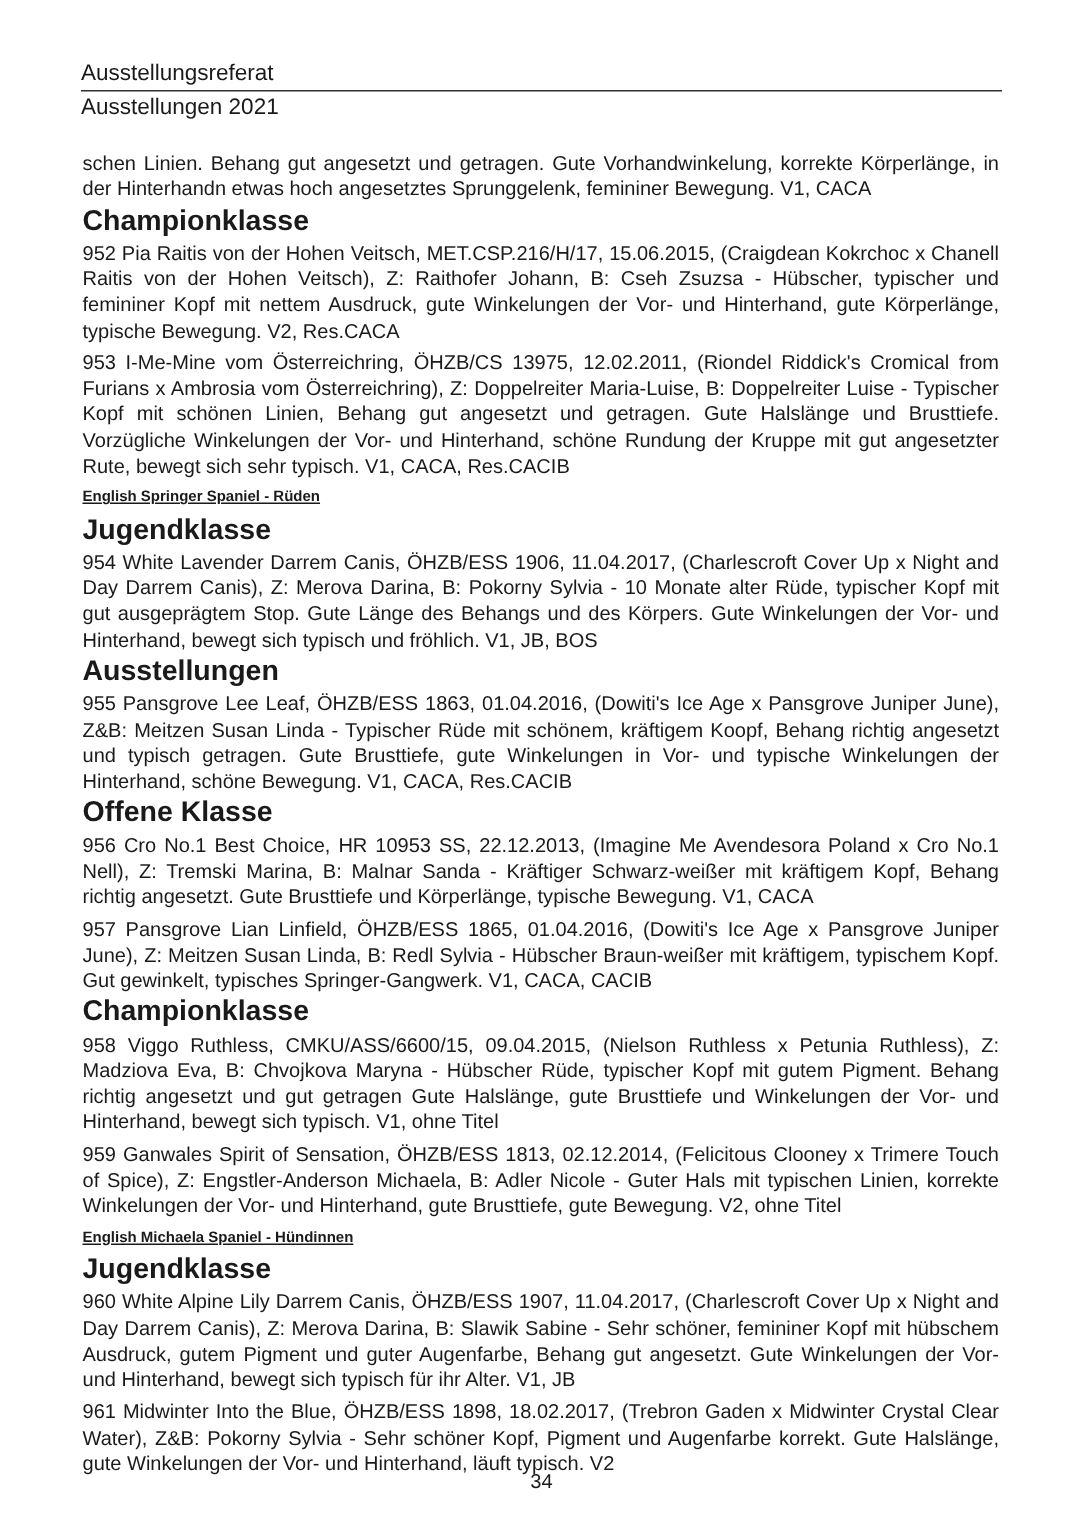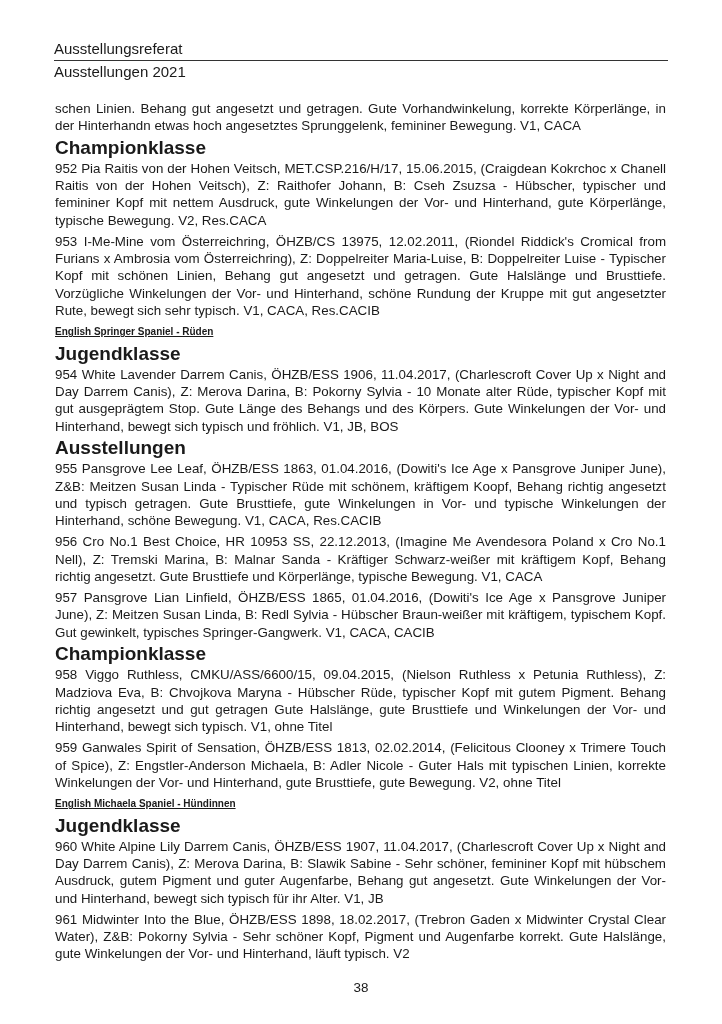--- a/index.html
+++ b/index.html
@@ -44,24 +44,25 @@
 <div class="content">
   <p class="p">schen Linien. Behang gut angesetzt und getragen. Gute Vorhandwinkelung, korrekte Körperlänge, in der Hinterhandn etwas hoch angesetztes Sprunggelenk, femininer Bewegung. V1, CACA</p>
   <p class="class-heading">Championklasse</p>
   <p class="p">952 Pia Raitis von der Hohen Veitsch, MET.CSP.216/H/17, 15.06.2015, (Craigdean Kokrchoc x Chanell Raitis von der Hohen Veitsch), Z: Raithofer Johann, B: Cseh Zsuzsa - Hübscher, typischer und femininer Kopf mit nettem Ausdruck, gute Winkelungen der Vor- und Hinterhand, gute Körper­länge, typische Bewegung. V2, Res.CACA</p>
   <p class="p">953 I-Me-Mine vom Österreichring, ÖHZB/CS 13975, 12.02.2011, (Riondel Riddick's Cromical from Furians x Ambrosia vom Österreichring), Z: Doppelreiter Maria-Luise, B: Doppelreiter Luise - Typi­scher Kopf mit schönen Linien, Behang gut angesetzt und getragen. Gute Halslänge und Brusttiefe. Vorzügliche Winkelungen der Vor- und Hinterhand, schöne Rundung der Kruppe mit gut angesetzter Rute, bewegt sich sehr typisch. V1, CACA, Res.CACIB</p>
   <p class="breed-heading">English Springer Spaniel - Rüden</p>
   <p class="class-heading">Jugendklasse</p>
   <p class="p">954 White Lavender Darrem Canis, ÖHZB/ESS 1906, 11.04.2017, (Charlescroft Cover Up x Night and Day Darrem Canis), Z: Merova Darina, B: Pokorny Sylvia - 10 Monate alter Rüde, typischer Kopf mit gut ausgeprägtem Stop. Gute Länge des Behangs und des Körpers. Gute Winkelungen der Vor- und Hinterhand, bewegt sich typisch und fröhlich. V1, JB, BOS</p>
   <p class="class-heading">Ausstellungen</p>
   <p class="p">955 Pansgrove Lee Leaf, ÖHZB/ESS 1863, 01.04.2016, (Dowiti's Ice Age x Pansgrove Juniper June), Z&amp;B: Meitzen Susan Linda - Typischer Rüde mit schönem, kräftigem Koopf, Behang richtig angesetzt und typisch getragen. Gute Brusttiefe, gute Winkelungen in Vor- und typische Winke­lungen der Hinterhand, schöne Bewegung. V1, CACA, Res.CACIB</p>
+  <p class="class-heading">Offene Klasse</p>
   <p class="p">956 Cro No.1 Best Choice, HR 10953 SS, 22.12.2013, (Imagine Me Avendesora Poland x Cro No.1 Nell), Z: Tremski Marina, B: Malnar Sanda - Kräftiger Schwarz-weißer mit kräftigem Kopf, Behang richtig angesetzt. Gute Brusttiefe und Körperlänge, typische Bewegung. V1, CACA</p>
   <p class="p">957 Pansgrove Lian Linfield, ÖHZB/ESS 1865, 01.04.2016, (Dowiti's Ice Age x Pansgrove Juniper June), Z: Meitzen Susan Linda, B: Redl Sylvia - Hübscher Braun-weißer mit kräftigem, typischem Kopf. Gut gewinkelt, typisches Springer-Gangwerk. V1, CACA, CACIB</p>
   <p class="class-heading">Championklasse</p>
   <p class="p">958 Viggo Ruthless, CMKU/ASS/6600/15, 09.04.2015, (Nielson Ruthless x Petunia Ruthless), Z: Madziova Eva, B: Chvojkova Maryna - Hübscher Rüde, typischer Kopf mit gutem Pigment. Behang richtig angesetzt und gut getragen Gute Halslänge, gute Brusttiefe und Winkelungen der Vor- und Hinterhand, bewegt sich typisch. V1, ohne Titel</p>
-  <p class="p">959 Ganwales Spirit of Sensation, ÖHZB/ESS 1813, 02.02.2014, (Felicitous Clooney x Trimere Touch of Spice), Z: Engstler-Anderson Michaela, B: Adler Nicole - Guter Hals mit typischen Linien, korrekte Winkelungen der Vor- und Hinterhand, gute Brusttiefe, gute Bewegung. V2, ohne Titel</p>
+  <p class="p">959 Ganwales Spirit of Sensation, ÖHZB/ESS 1813, 02.12.2014, (Felicitous Clooney x Trimere Touch of Spice), Z: Engstler-Anderson Michaela, B: Adler Nicole - Guter Hals mit typischen Linien, korrekte Winkelungen der Vor- und Hinterhand, gute Brusttiefe, gute Bewegung. V2, ohne Titel</p>
   <p class="breed-heading">English Michaela Spaniel - Hündinnen</p>
   <p class="class-heading">Jugendklasse</p>
   <p class="p">960 White Alpine Lily Darrem Canis, ÖHZB/ESS 1907, 11.04.2017, (Charlescroft Cover Up x Night and Day Darrem Canis), Z: Merova Darina, B: Slawik Sabine - Sehr schöner, femininer Kopf mit hübschem Ausdruck, gutem Pigment und guter Augenfarbe, Behang gut angesetzt. Gute Winke­lungen der Vor- und Hinterhand, bewegt sich typisch für ihr Alter. V1, JB</p>
   <p class="p">961 Midwinter Into the Blue, ÖHZB/ESS 1898, 18.02.2017, (Trebron Gaden x Midwinter Crystal Clear Water), Z&amp;B: Pokorny Sylvia - Sehr schöner Kopf, Pigment und Augenfarbe korrekt. Gute Halslänge, gute Winkelungen der Vor- und Hinterhand, läuft typisch. V2</p>
 </div>
 
-<div class="page-number">38</div>
+<div class="page-number">34</div>
 
 </body></html>

